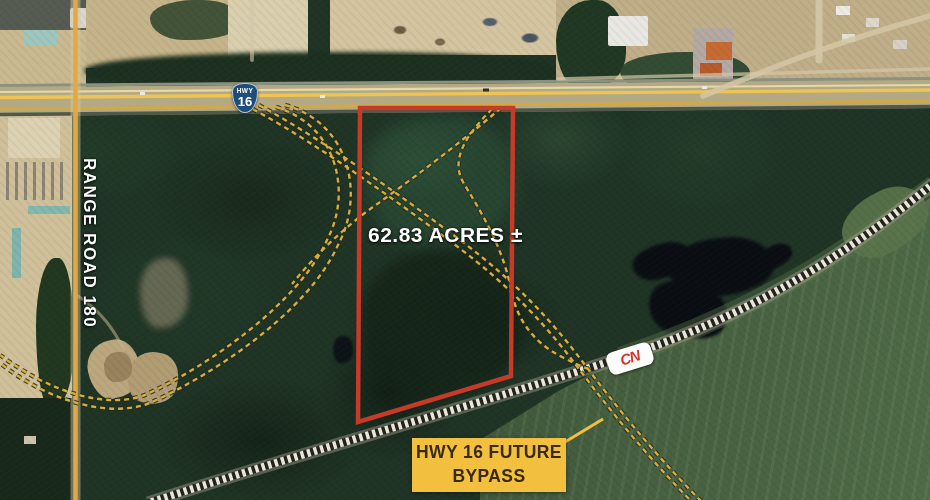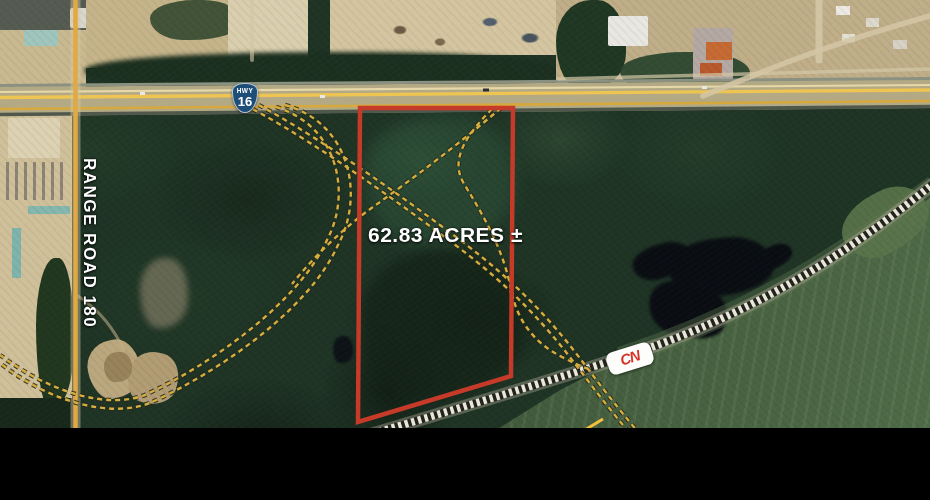--- a/index.html
+++ b/index.html
@@ -1,18 +1,18 @@
 <!DOCTYPE html>
 <html style="--parcel-outline: #c53a28; --bypass-dash: #d3ae3e; --bypass-label-bg: #f2c03e; --bypass-label-text: #3a2a10; --highway-line: #eec452; --range-road-line: #e2a843; --shield-bg: #1d4e78; --cn-red: #d6342a; --rail-dark: #23231e; --rail-light: #e9e6da;"><head>
 <meta charset="utf-8">
 <style>
   html,body{margin:0;padding:0;background:#000;}
   *{box-sizing:border-box;}
   .stage{
-    position:relative;width:930px;height:428px;overflow:hidden;
+    position:relative;width:930px;height:500px;overflow:hidden;
     font-family:"Liberation Sans",sans-serif;
   }
   .abs{position:absolute;}
   
   .bg{
     inset:0;background-color:#1f3425;
     background-image:
       radial-gradient(90px 60px at 420px 160px, rgba(70,110,75,.45), transparent 70%),
       radial-gradient(140px 90px at 250px 200px, rgba(20,35,22,.6), transparent 70%),
       radial-gradient(120px 80px at 480px 320px, rgba(10,20,12,.55), transparent 70%),
@@ -210,14 +210,18 @@
     <div class="t">HWY</div>
     <div class="n">16</div>
   </div>
 
   <div class="abs rr-label">RANGE ROAD 180</div>
 
   <div class="abs acreage">62.83 ACRES ±</div>
 
   <div class="abs cn">CN</div>
 
+  <div class="abs byp-label">
+    <div>HWY 16 FUTURE</div>
+    <div>BYPASS</div>
+  </div>
 
 </div>
 
 </body></html>

